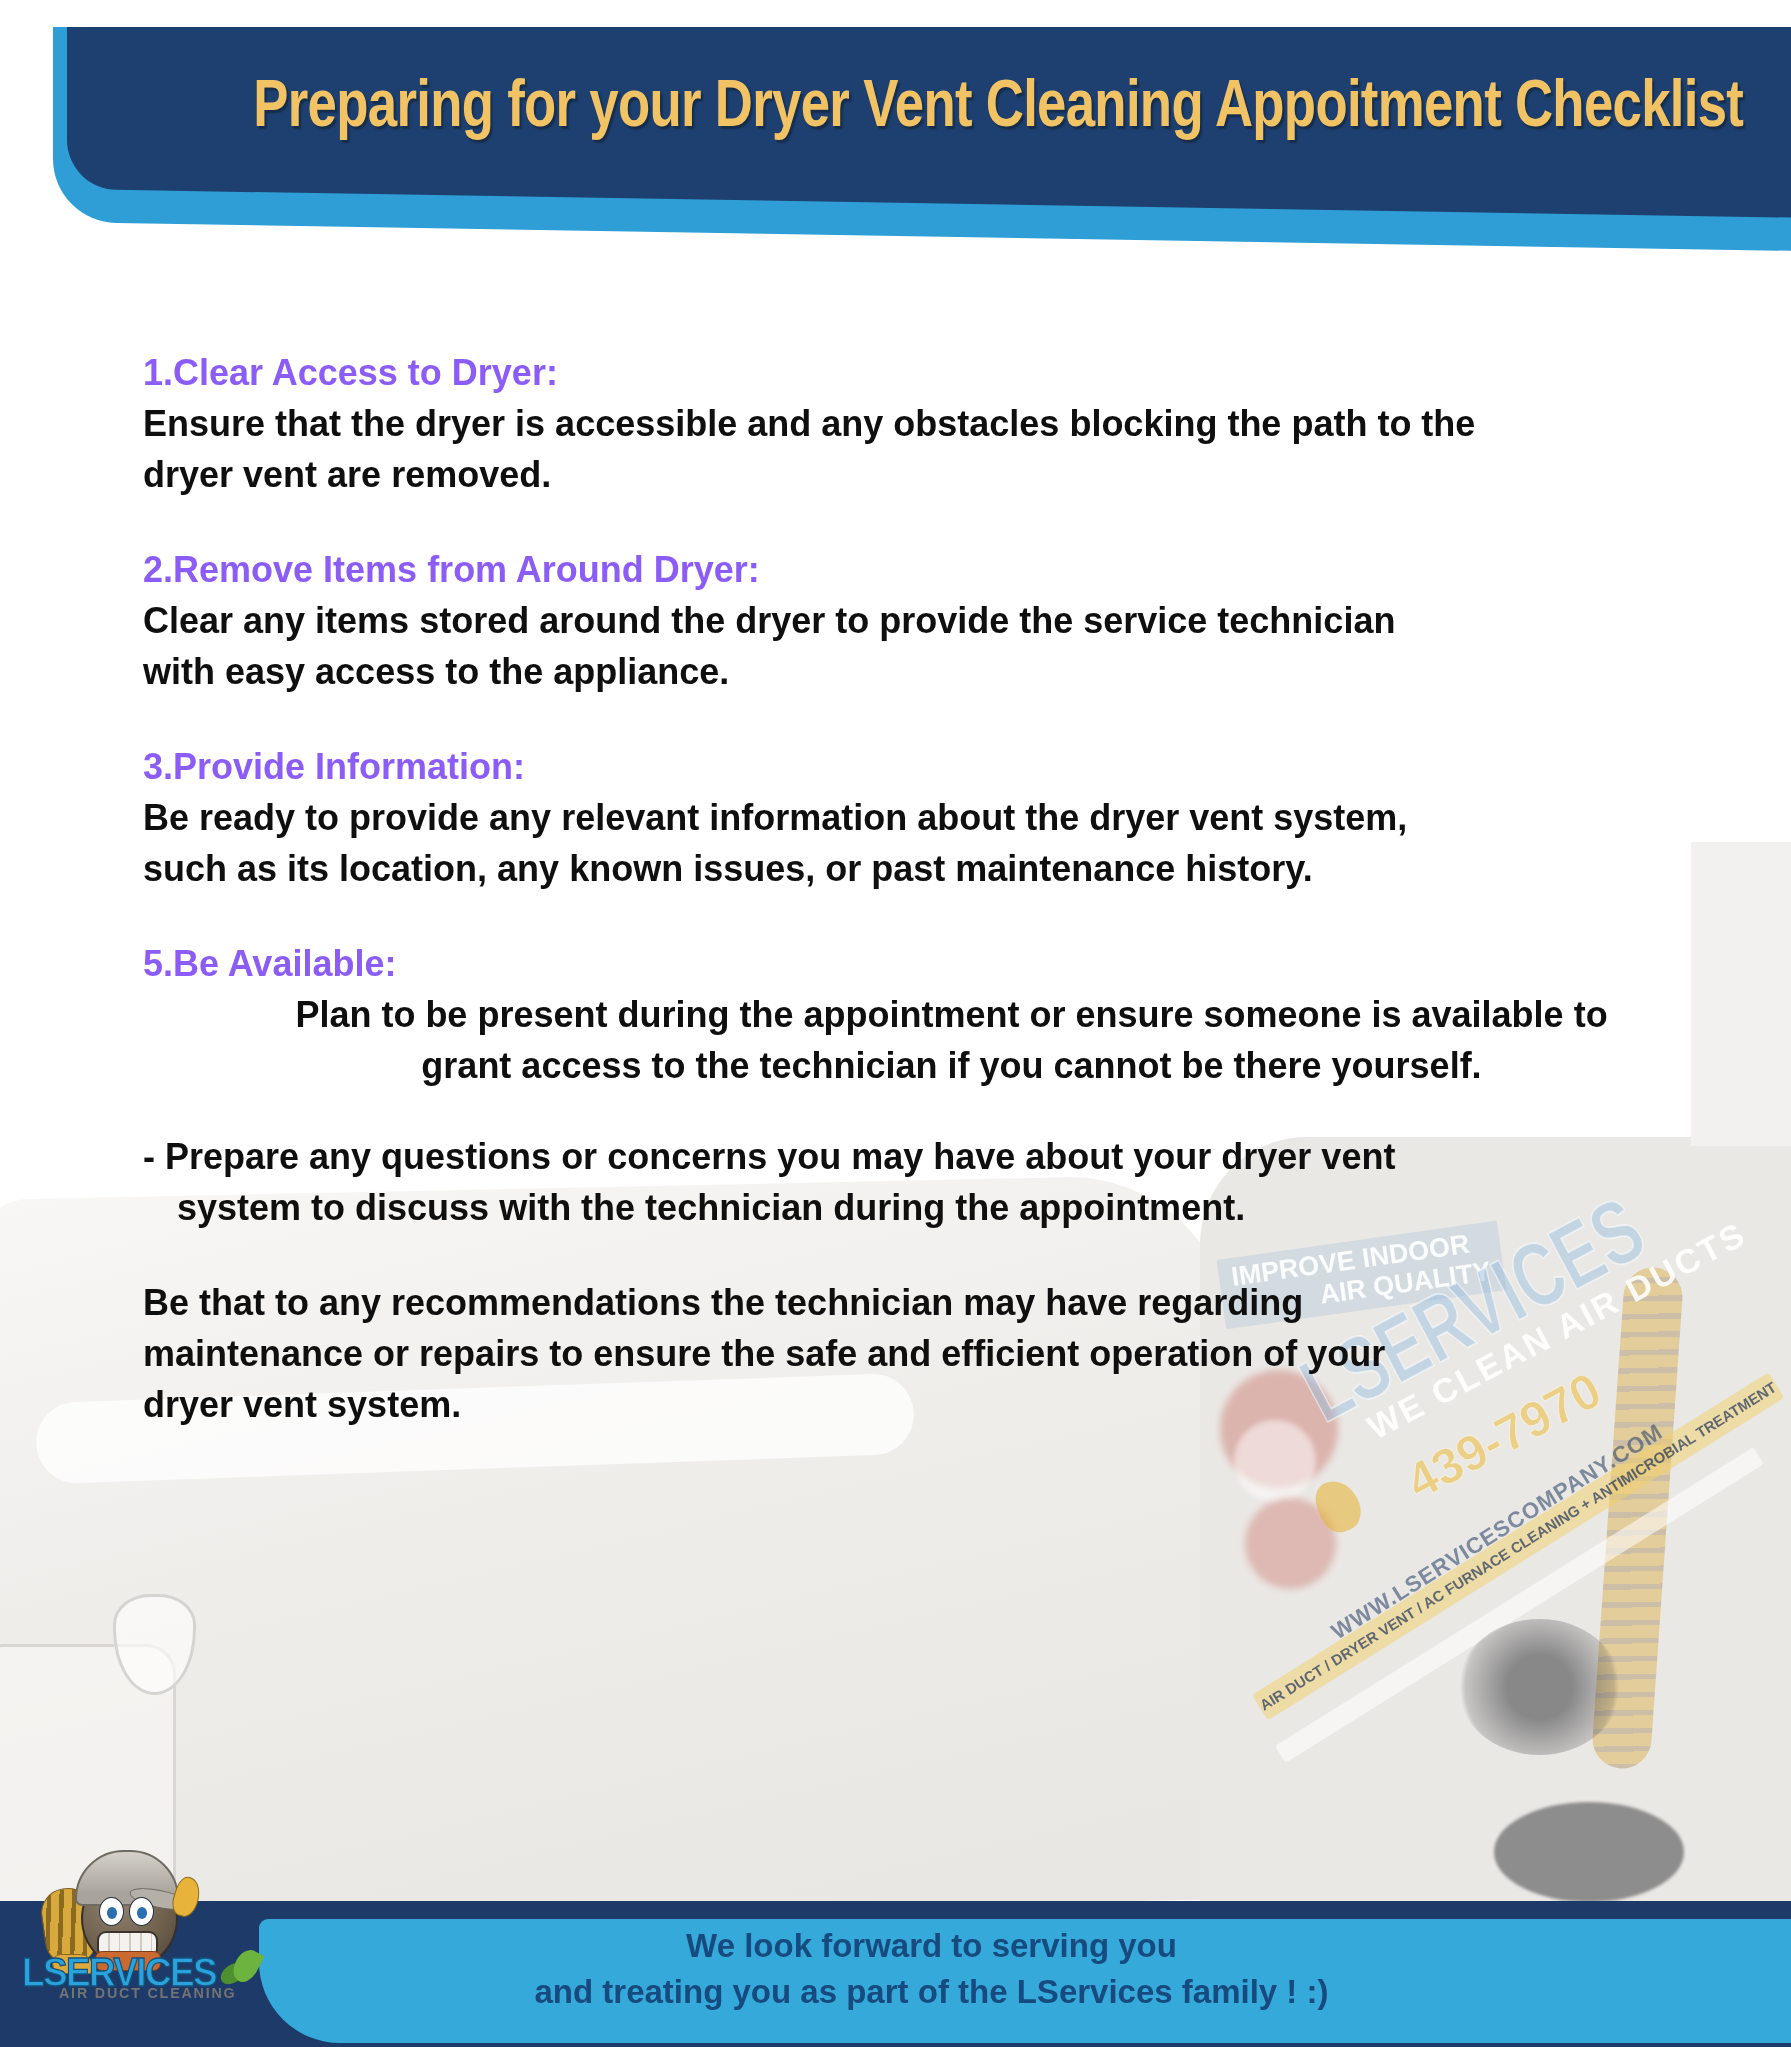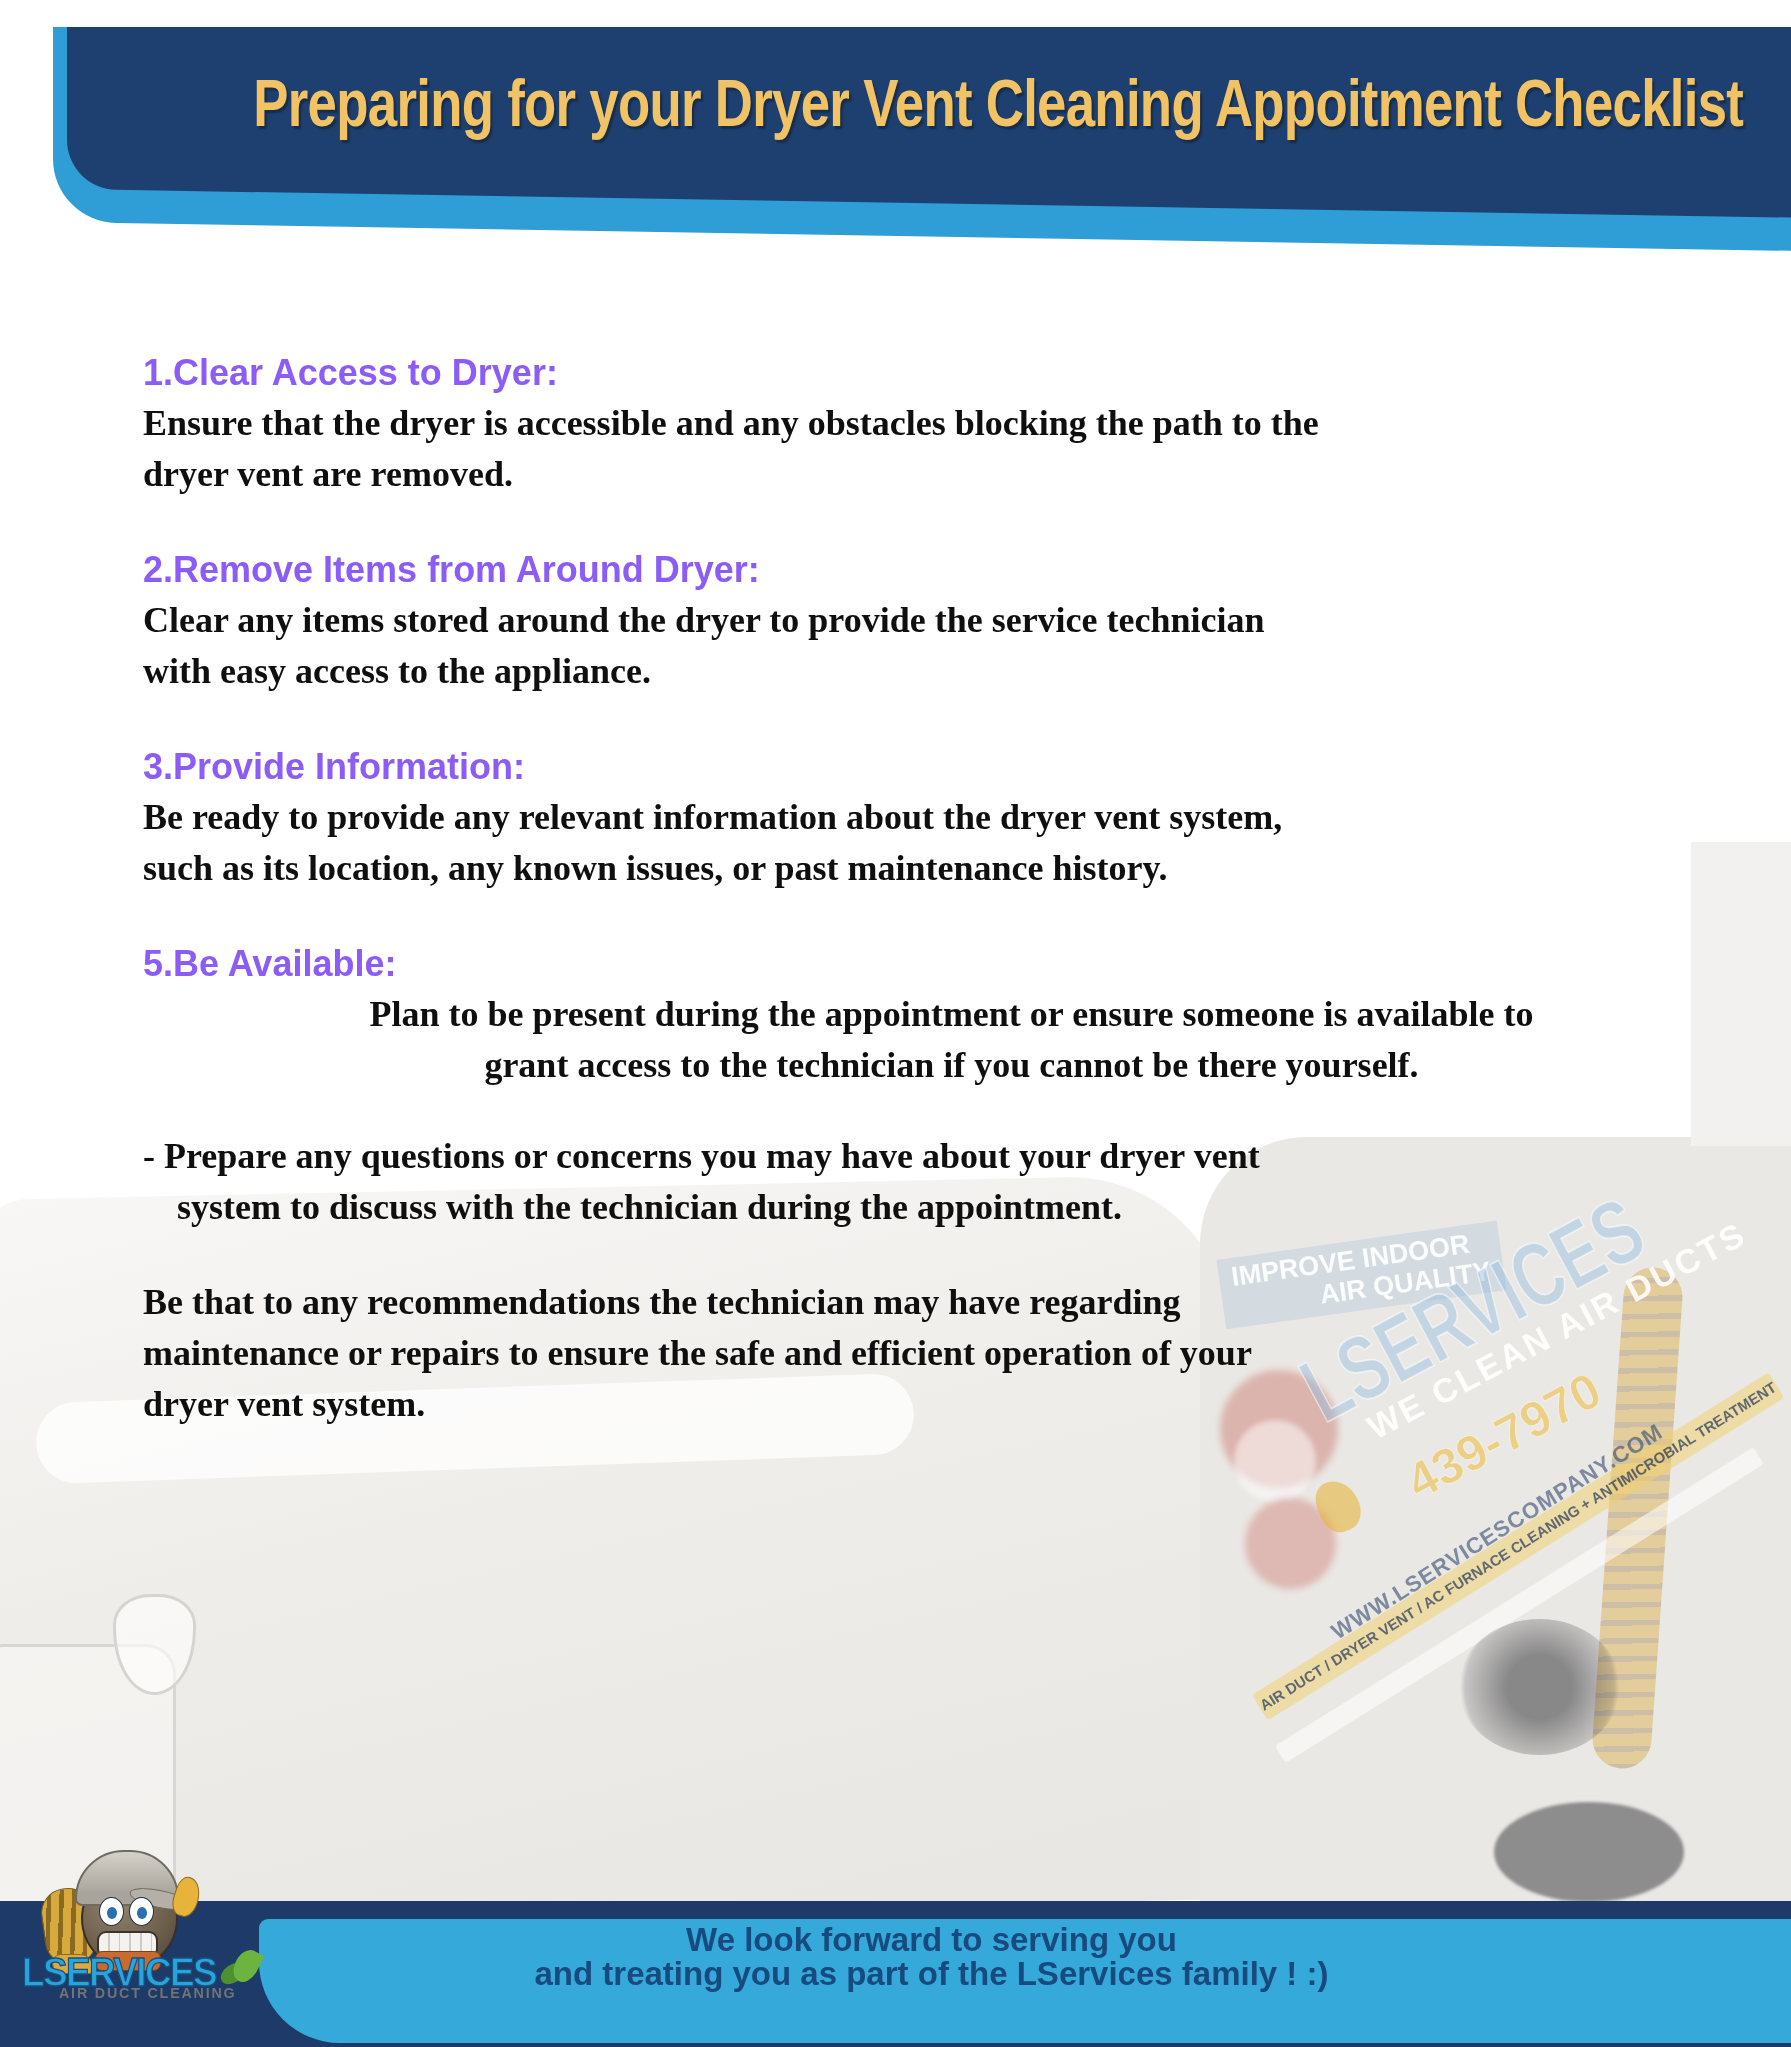--- a/index.html
+++ b/index.html
@@ -67,31 +67,31 @@
   .title-row{position:absolute;left:67px;top:38px;width:1724px;text-align:center;}
   .title-row span{display:inline-block;transform:scaleX(.8);transform-origin:center;
                   font-weight:bold;font-size:66px;letter-spacing:-0.9px;color:#f2c365;white-space:nowrap;
                   text-shadow:2.7px 2.7px 1.8px rgba(15,25,40,.5);}
 
   
   .checklist{position:absolute;left:143px;top:347px;width:1583px;z-index:3;
              font-size:36px;line-height:51px;font-weight:bold;}
   .item{margin-bottom:44px;}
   .item .heading{color:#8b5cf6;white-space:pre-line;}
-  .item .body{color:#0f0f0f;white-space:pre-line;font-family:Liberation Serif, serif;}
+  .item .body{color:#0f0f0f;white-space:pre-line;}
   .item .body.indent{padding-left:34px;text-align:center;}
   .item .body.hang{padding-left:34px;text-indent:-34px;}
   .item.dash{margin-top:-4.5px;}
 
   
   .footer{position:absolute;left:0;top:1901px;width:1791px;height:146px;background:#1d3a68;z-index:6;}
   .footer-panel{position:absolute;left:259px;top:18px;width:1532px;height:124px;background:#35a9d9;
                 border-radius:9px 0 0 81px;}
   .footer-text{position:absolute;left:0;top:21.5px;width:1345px;text-align:center;
-               color:#174a7e;font-weight:bold;font-size:33px;line-height:34px;white-space:pre-line;}
+               color:#174a7e;font-weight:bold;font-size:33px;line-height:46px;white-space:pre-line;}
 
   
   .logo-block{position:absolute;left:0px;top:1845px;width:304px;height:202px;z-index:7;}
   .logo-text{position:absolute;left:22.4px;top:104px;font-weight:bold;font-size:41px;letter-spacing:-1.8px;
              color:#2aa3dc;-webkit-text-stroke:1.3px #14527e;transform:scaleX(.9);transform-origin:left;
              white-space:nowrap;}
   .logo-tagline{position:absolute;left:59px;top:140px;font-weight:bold;font-size:14.3px;letter-spacing:1.8px;
                 color:#737373;white-space:nowrap;}
   .leaf{position:absolute;left:235px;top:104px;width:23px;height:34px;background:#6db33f;
         border-radius:60% 5% 60% 60%;transform:rotate(28deg);}

